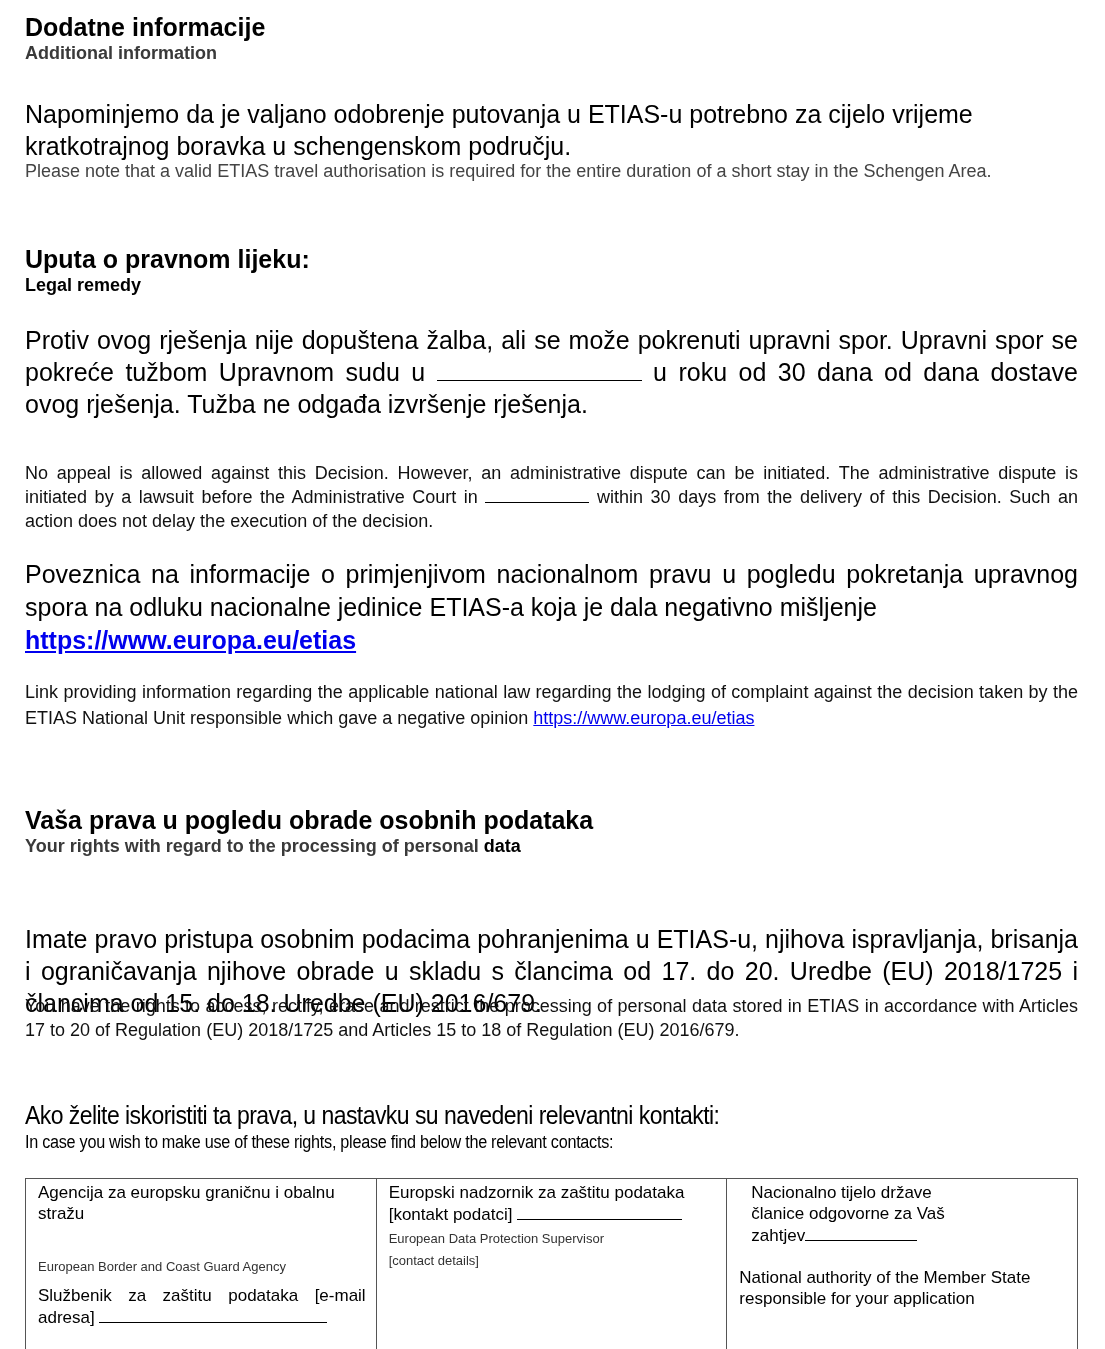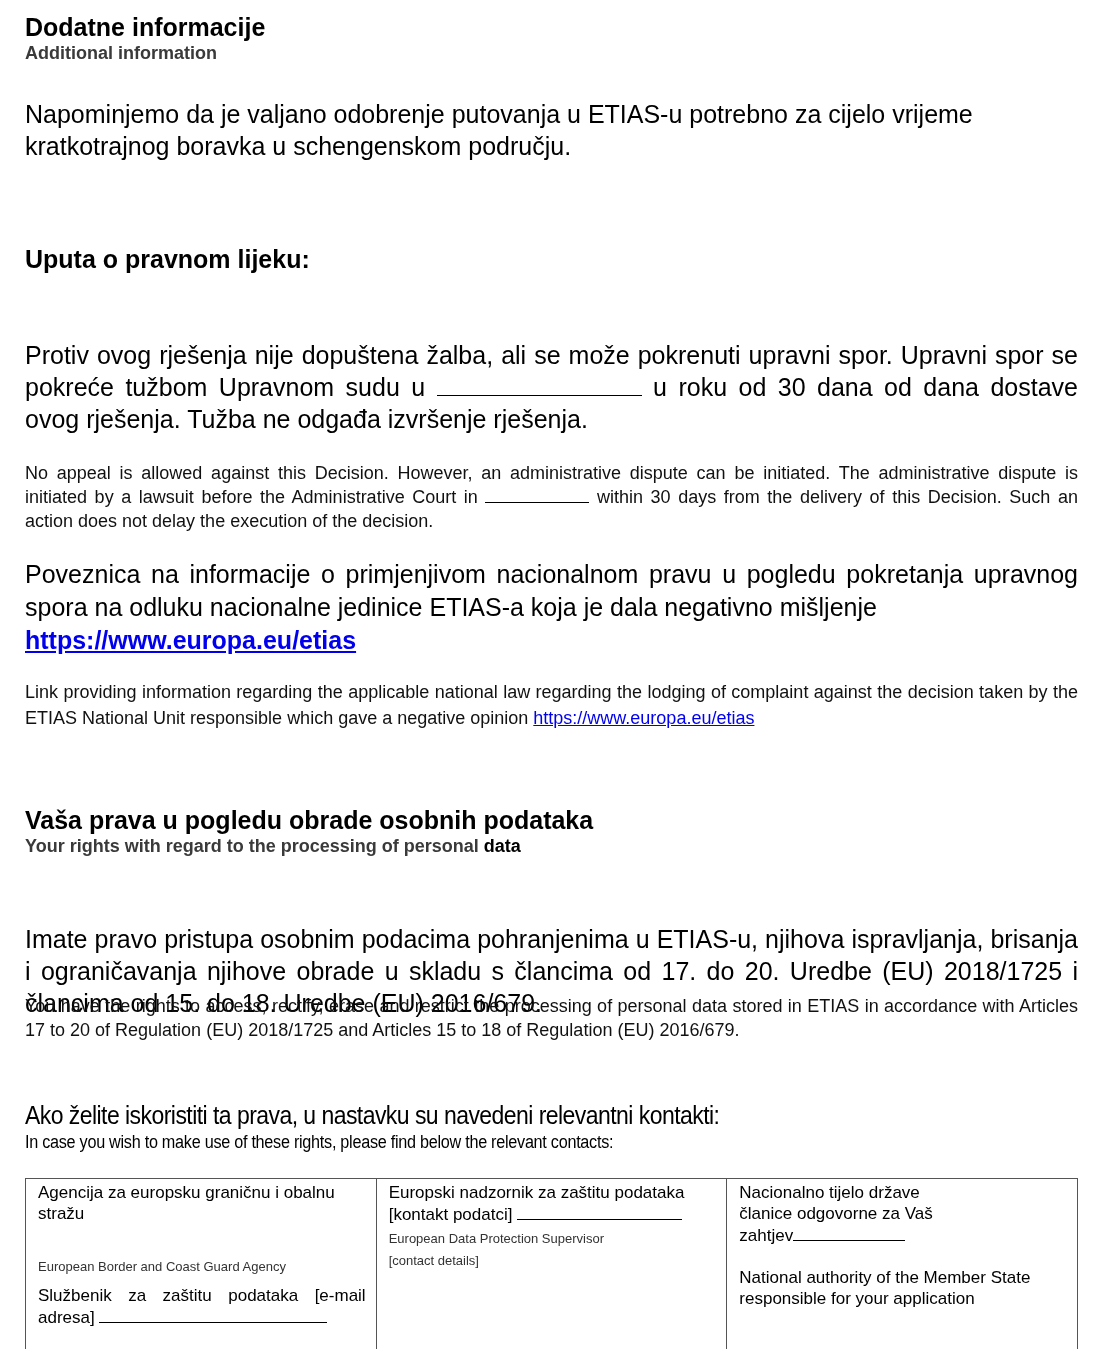--- a/index.html
+++ b/index.html
@@ -35,27 +35,29 @@
 <body>
 
 <div class="page">
 
   <div class="abs" style="top:12px;">
     <div class="h1">Dodatne informacije</div>
     <div class="h1-sub">Additional information</div>
   </div>
   <div class="abs" style="top:98px;">
     <div class="big" style="width:1058px;">Napominjemo da je valjano odobrenje putovanja u ETIAS-u potrebno za cijelo vrijeme kratkotrajnog boravka u schengenskom području.</div>
+    <div class="small-gray" style="line-height:26px; margin-top:-4px;">Please note that a valid ETIAS travel authorisation is required for the entire duration of a short stay in the Schengen Area.</div>
   </div>
 
   <div class="abs" style="top:244px;">
     <div class="h1">Uputa o pravnom lijeku:</div>
+    <div class="h1-sub" style="color:#000;">Legal remedy</div>
   </div>
 
-  <div class="abs big justify" style="top:339px; line-height:32px;">
+  <div class="abs big justify" style="top:324px; line-height:32px;">
     <span>Protiv ovog rješenja nije dopuštena žalba, ali se može pokrenuti upravni spor. Upravni spor se pokreće tužbom Upravnom sudu u</span>
     <span class="blank" style="width:205px;"></span>
     <span>u roku od 30 dana od dana dostave ovog rješenja. Tužba ne odgađa izvršenje rješenja.</span>
   </div>
 
   <div class="abs small justify" style="top:461px;">
     <span>No appeal is allowed against this Decision. However, an administrative dispute can be initiated. The administrative dispute is initiated by a lawsuit before the Administrative Court in</span>
     <span class="blank" style="width:104px; height:16px;"></span>
     <span>within 30 days from the delivery of this Decision. Such an action does not delay the execution of the decision.</span>
   </div>
@@ -102,21 +104,21 @@
       </td>
       <td>
         <div class="c-main">
           <span>Europski nadzornik za zaštitu podataka [kontakt podatci]</span>
           <span class="blank" style="width:165px; height:16px;"></span>
         </div>
         <div class="c-sub" style="margin-top:4px;">European Data Protection Supervisor</div>
         <div class="c-sub" style="margin-top:2px;">[contact details]</div>
       </td>
       <td>
-        <div class="c-main" style="width:230px;">
+        <div class="c-main" style="width:230px;margin-left:12px;">
           <span>Nacionalno tijelo države članice odgovorne za Vaš zahtjev</span><span class="blank" style="width:112px; height:16px;"></span>
         </div>
         <div style="height:21px;"></div>
         <div class="c-main">National authority of the Member State responsible for your application</div>
       </td>
     </tr>
   </tbody>
     </table>
 
 </div>

